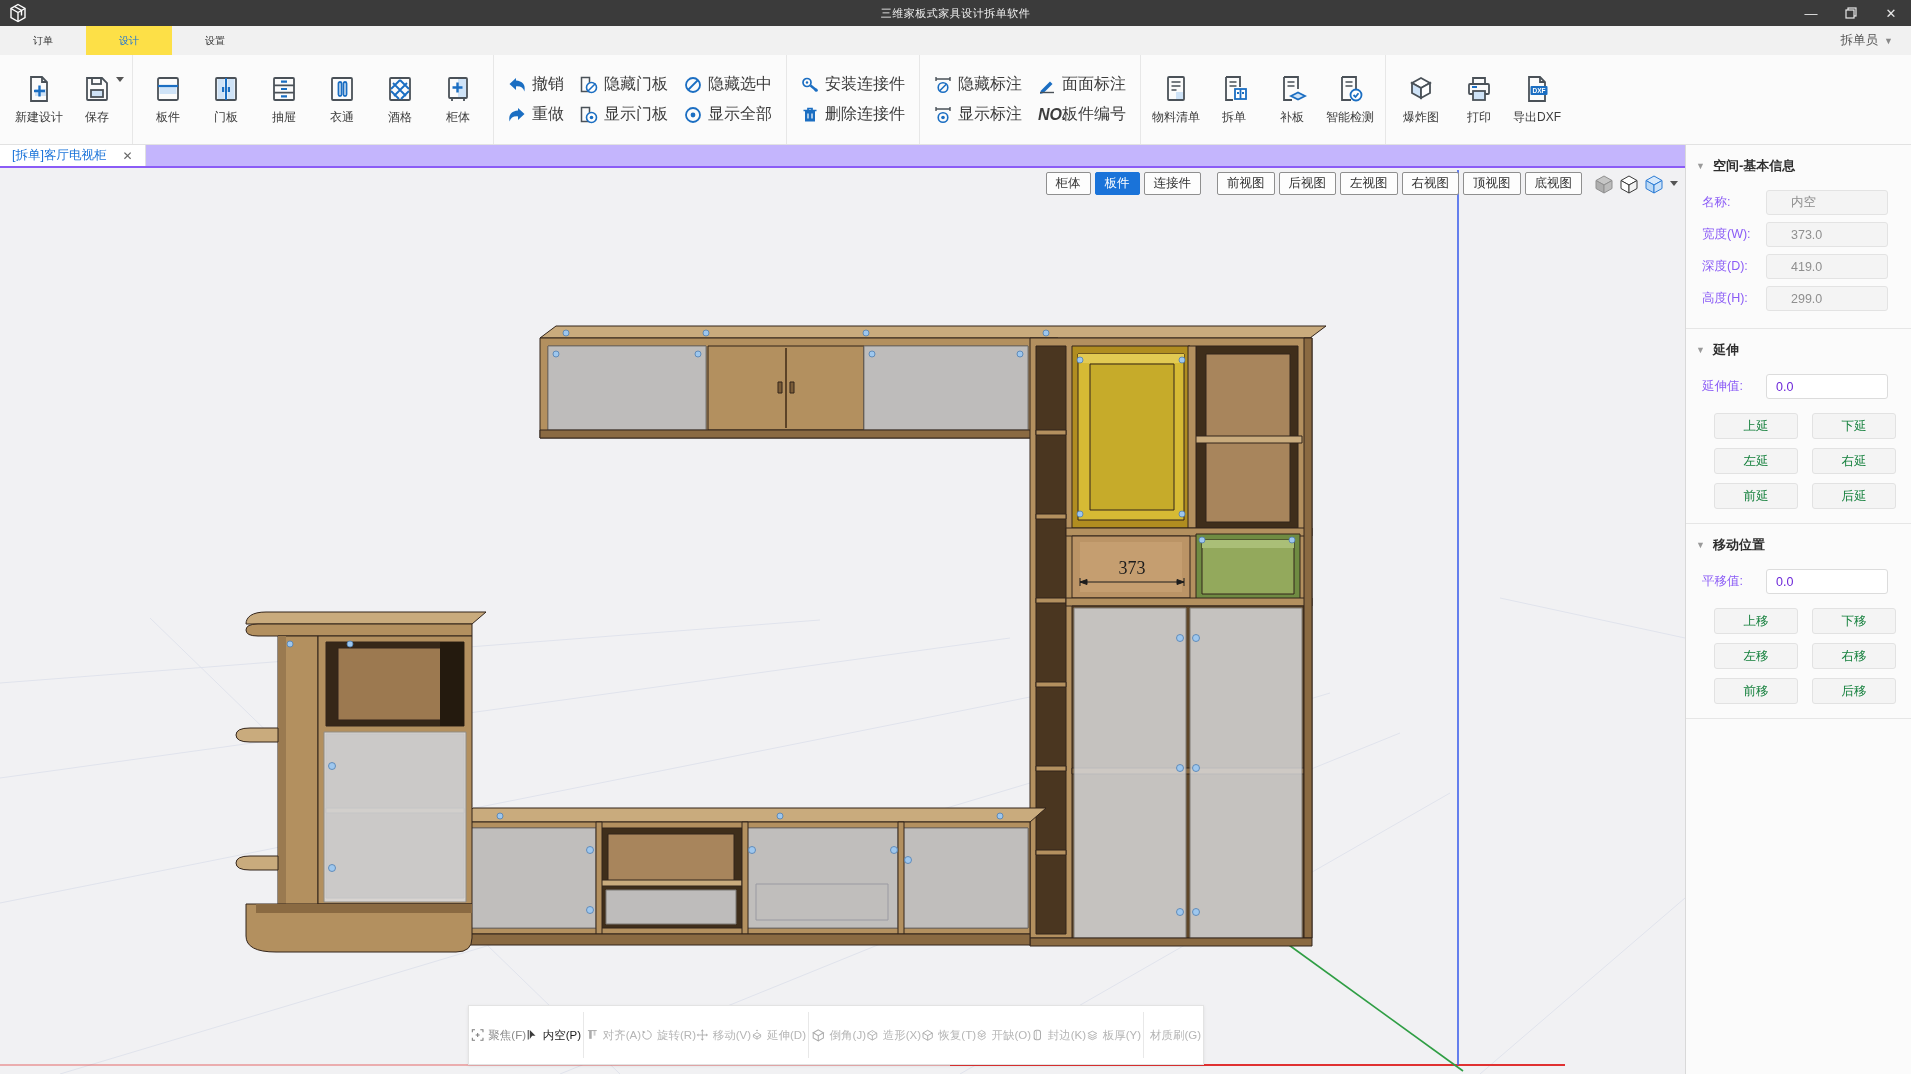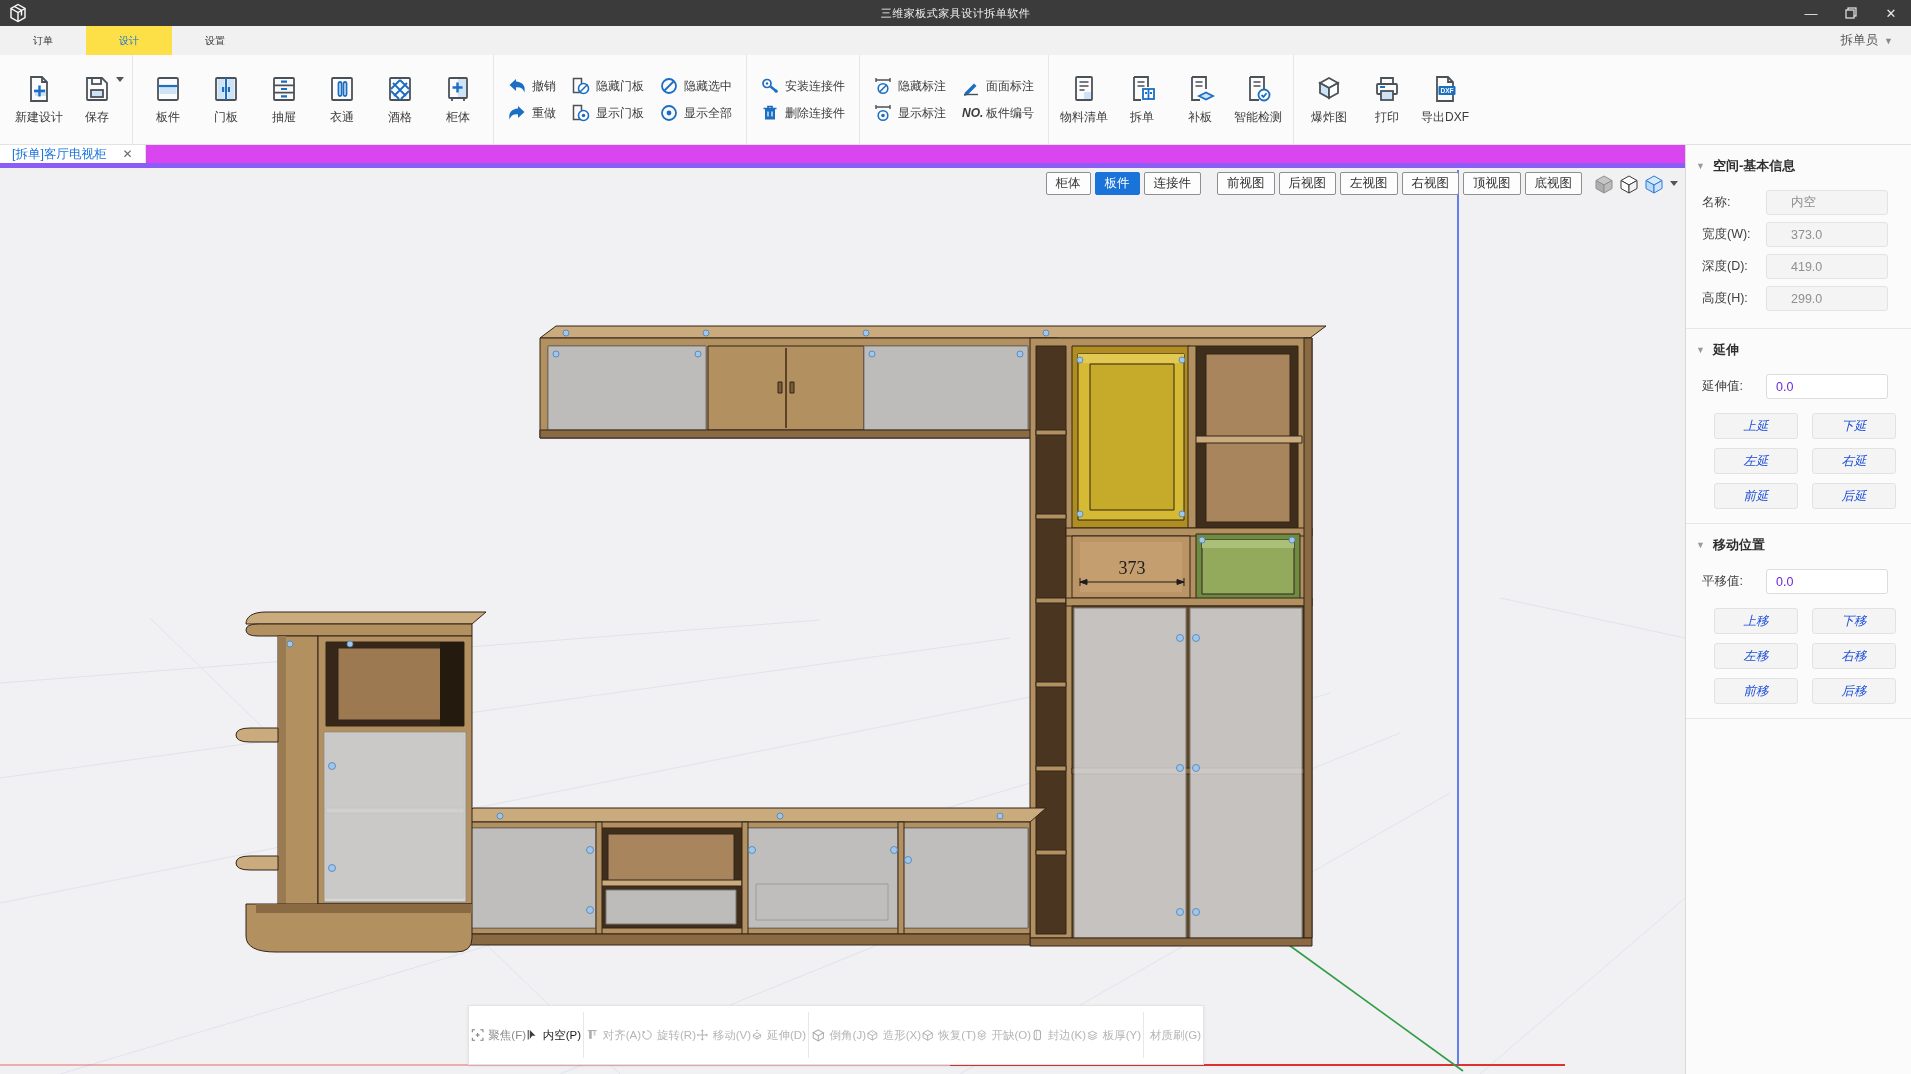--- a/index.html
+++ b/index.html
@@ -24,27 +24,27 @@
   .toolbar { position:absolute; left:0; top:55px; width:100%; height:90px; background:#fbfbfb; border-bottom:1px solid #e2e2e2; display:flex; align-items:stretch; padding:0 4px; }
   .tb-group { display:flex; align-items:stretch; padding:0 6px; border-right:1px solid #e7e7e7; }
   .tb-group:last-child { border-right:none; }
   .tb-big { width:58px; display:flex; flex-direction:column; align-items:center; justify-content:center; gap:5px; cursor:pointer; position:relative; }
   .tb-big svg { width:30px; height:30px; }
   .tb-big .tb-label { font-size:12px; color:#3c3c3c; white-space:nowrap; }
   .save-caret { position:absolute; right:2px; top:22px; width:0; height:0; border-left:4px solid transparent; border-right:4px solid transparent; border-top:5px solid #555; }
   .tb-col { display:flex; flex-direction:column; justify-content:center; gap:9px; padding:0 8px; }
   .tb-row { display:flex; align-items:center; gap:6px; cursor:pointer; }
   .tb-row svg { width:18px; height:18px; flex:none; }
-  .tb-row span { font-size:12px; color:#3c3c3c; white-space:nowrap; }
+  .tb-row span { font-size:16px; color:#3c3c3c; white-space:nowrap; }
   .no-ico { font-style:italic; font-weight:bold; color:#1b6ec2; font-size:12px; width:18px; text-align:center; }
 
   
   .workspace { position:absolute; left:0; top:145px; width:1911px; height:929px; display:flex; }
   .view-col { width:1685px; display:flex; flex-direction:column; }
-  .tabstrip { height:23px; background:#d946ef; border-bottom:5px solid #8b5cf6; display:flex; }
+  .tabstrip { height:23px; background:#c4b5fd; border-bottom:2px solid #8b5cf6; display:flex; }
   .doc-tab { height:100%; background:#ffffff; display:flex; align-items:center; padding:0 12px; gap:16px; font-size:12.5px; color:#1a73d9; cursor:pointer; border-right:1px solid #e0e0e0; }
   .doc-tab .close-x { color:#666; font-size:12px; cursor:pointer; }
 
   
   .viewport { position:relative; flex:1; background:#f1f1f3; overflow:hidden; }
   .scene-svg { position:absolute; left:0; top:0; }
 
   .viewbar { position:absolute; top:4px; right:7px; display:flex; align-items:center; gap:4px; }
   .vb-btn { height:23px; padding:0 9px; background:#fdfdfd; border:1px solid #8f8f8f; border-radius:2px; font-size:12.5px; color:#333; line-height:21px; cursor:pointer; }
   .vb-btn.active { background:#1a73d9; border-color:#1a73d9; color:#fff; }
@@ -62,25 +62,25 @@
   .bt-tool.active { color:#3a3a3a; }
   .bt-tool.active span { color:#1c1c1c; }
   .bt-sep { width:1px; background:#e8e8e8; margin:6px 2px; }
 
   
   .sidepanel { width:226px; background:#fbfbfb; border-left:1px solid #d9d9d9; font-size:12.5px; color:#333; overflow:hidden; }
   .sp-section { padding:6px 0 10px 0; border-bottom:1px solid #e6e6e6; }
   .sp-header { display:flex; align-items:center; gap:8px; padding:6px 0 8px 10px; font-weight:bold; font-size:13px; color:#2e2e2e; cursor:pointer; }
   .sp-chev { color:#9a9a9a; font-size:9px; }
   .sp-field { display:flex; align-items:center; margin:7px 0 7px 16px; }
-  .sp-field label { width:64px; color:#404040; }
+  .sp-field label { width:64px; color:#8b5cf6; }
   .sp-field input { width:122px; height:25px; border:1px solid #dcdcdc; border-radius:3px; padding:0 9px; font-size:12.5px; color:#6d28d9; background:#fff; font-family:"Liberation Sans",sans-serif; }
   .sp-field input.disabled { background:#f4f4f4; color:#8f8f8f; border-color:#e3e3e3;padding-left:24px; }
   .sp-btn-grid { display:grid; grid-template-columns:84px 84px; gap:9px 14px; margin:14px 0 4px 28px; }
-  .sp-btn { height:26px; background:#f4f4f4; border:1px solid #e2e2e2; border-radius:3px; color:#1d4ed8; font-size:12.5px; cursor:default; font-family:"Liberation Sans",sans-serif;font-style:italic; }
+  .sp-btn { height:26px; background:#f4f4f4; border:1px solid #e2e2e2; border-radius:3px; color:#15803d; font-size:12.5px; cursor:default; font-family:"Liberation Sans",sans-serif; }
 </style>
 </head>
 <body>
 
 <div class="app">
 
   <div class="titlebar">
     <svg class="tb-logo" viewBox="0 0 20 20" fill="none" stroke="#ffffff" stroke-width="1.4">
       <path d="M10 1.5 L17 5.5 V14.5 L10 18.5 L3 14.5 V5.5 Z"></path>
         <path d="M3 5.5 L10 9.5 L17 5.5 M10 9.5 V18.5"></path>

